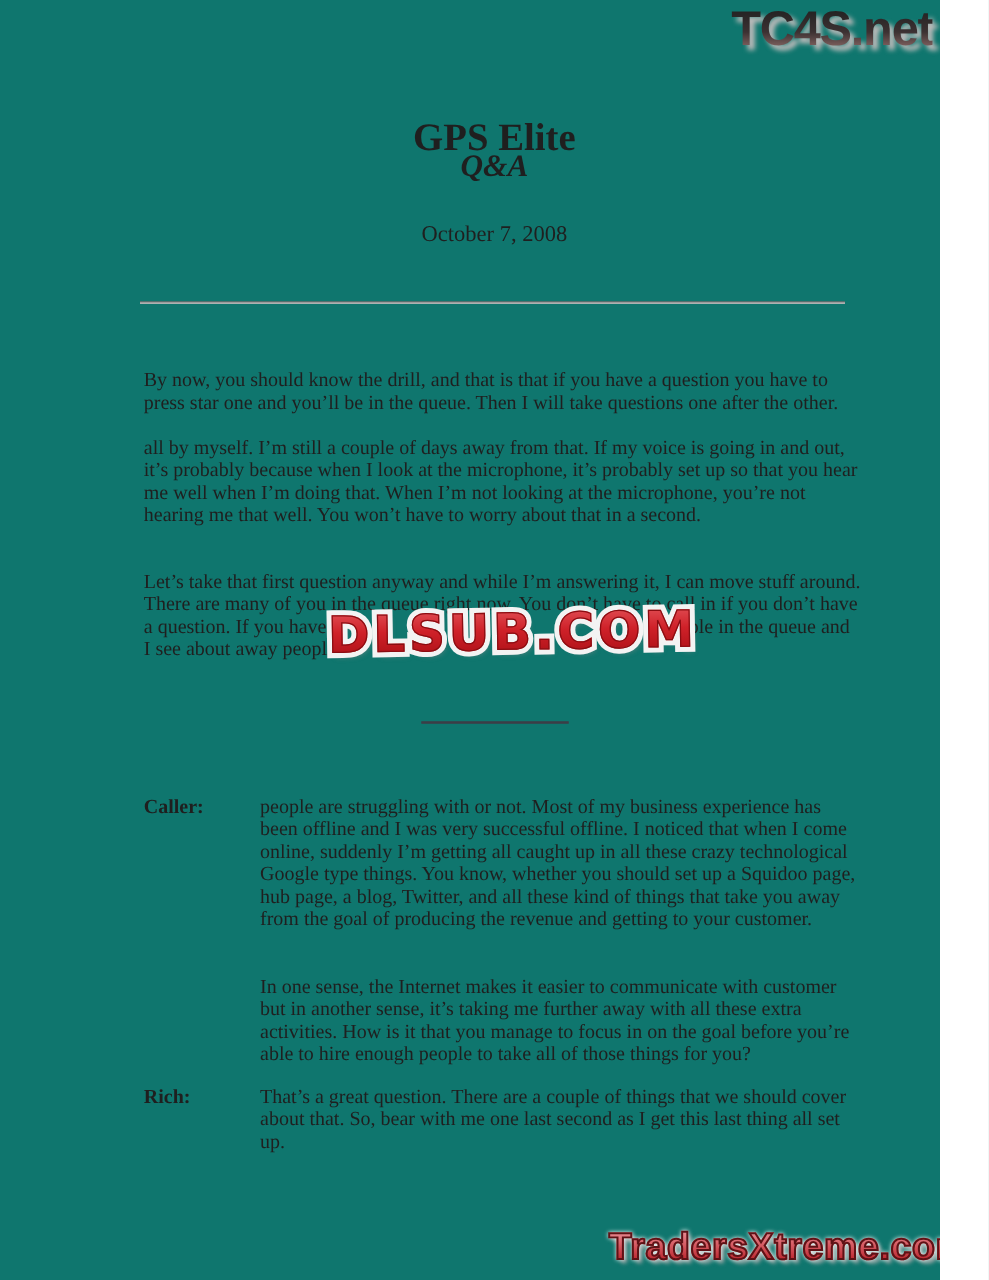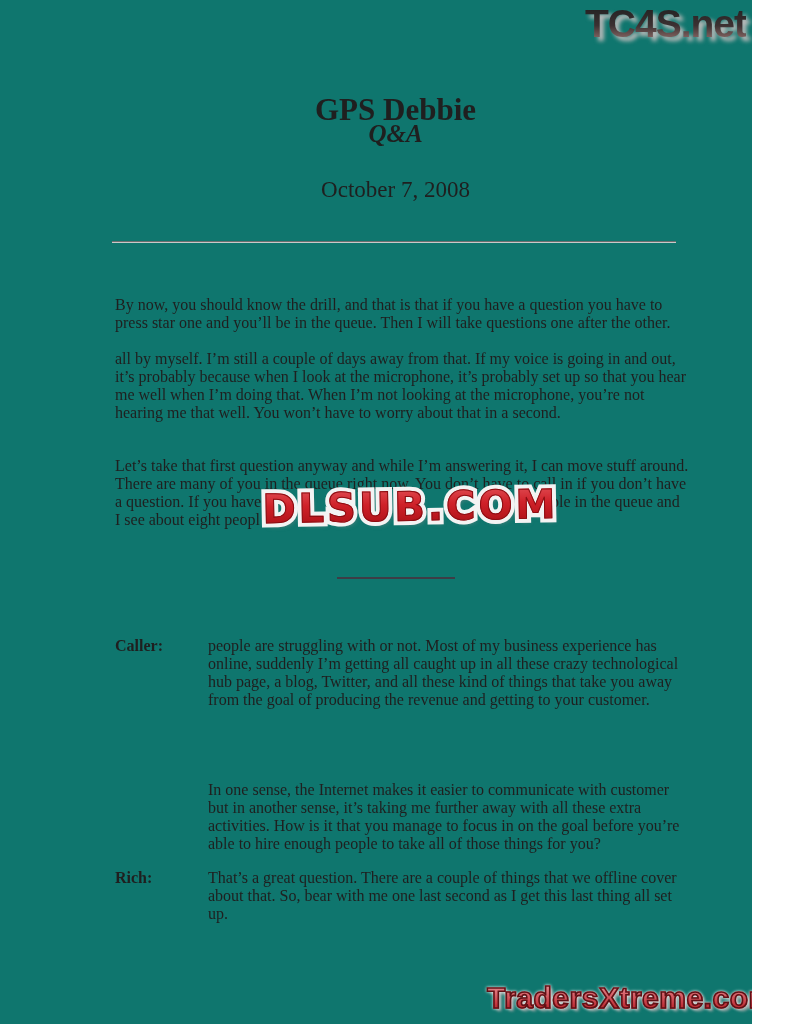--- a/index.html
+++ b/index.html
@@ -36,21 +36,21 @@
 
   
   .title, .subtitle, .date {
     position: absolute;
     left: 115px;
     width: 561px;
     text-align: center;
   }
   .title   { top: 92px;  font-size: 31px;   font-weight: bold; }
   .subtitle{ top: 120px; font-size: 25px;   font-weight: bold; font-style: italic; }
-  .date    { top: 177px; font-size: 23px; }
+  .date    { top: 177px; font-size: 18px; }
 
   .rule-long {
     position: absolute;
     top: 241px; left: 112px; width: 564px; height: 1px;
     background: #6e6e6e;
     border-bottom: 1px solid #c9c9c9;
   }
   .rule-short {
     position: absolute;
     top: 577px; left: 337px; width: 118px; height: 2px;
@@ -138,21 +138,21 @@
 </head>
 <body>
 
 <div class="page">
 
   <div class="tc4s">
     <span class="l-shadow">TC4S.net</span>
     <span class="l-face">TC4S.net</span>
   </div>
 
-  <div class="title">GPS Debbie</div>
+  <div class="title">GPS Elite</div>
   <div class="subtitle">Q&amp;A</div>
   <div class="date">October 7, 2008</div>
 
   <div class="rule-long"></div>
 
   <div class="para" style="top:296px">
       <div class="ln">By now, you should know the drill, and that is that if you have a question you have to</div>
       <div class="ln">press star one and you’ll be in the queue. Then I will take questions one after the other.</div>
     </div>
   <div class="para" style="top:350px">
@@ -164,48 +164,50 @@
 
   <div class="para" style="top:457px">
     <div>
         <div class="ln">Let’s take that first question anyway and while I’m answering it, I can move stuff around.</div>
         <div class="ln">There are many of you in the queue right now. You don’t have to call in if you don’t have</div>
       </div>
     <div class="ln split">
       <span>a question. If you have</span>
       <span class="frag-right">ople in the queue and</span>
     </div>
-    <div class="ln last-frag">I see about eight peopl</div>
+    <div class="ln last-frag">I see about away peopl</div>
   </div>
 
   <div class="dlsub">
     <span class="d-shadow">DLSUB.COM</span>
     <span class="d-outline">DLSUB.COM</span>
     <span class="d-face">DLSUB.COM</span>
   </div>
 
   <div class="rule-short"></div>
 
   <div class="speaker" style="top:637px">Caller:</div>
   <div class="para indent" style="top:637px">
       <div class="ln">people are struggling with or not. Most of my business experience has</div>
+      <div class="ln">been offline and I was very successful offline. I noticed that when I come</div>
       <div class="ln">online, suddenly I’m getting all caught up in all these crazy technological</div>
+      <div class="ln">Google type things. You know, whether you should set up a Squidoo page,</div>
       <div class="ln">hub page, a blog, Twitter, and all these kind of things that take you away</div>
       <div class="ln">from the goal of producing the revenue and getting to your customer.</div>
     </div>
   <div class="para indent" style="top:781px">
       <div class="ln">In one sense, the Internet makes it easier to communicate with customer</div>
       <div class="ln">but in another sense, it’s taking me further away with all these extra</div>
       <div class="ln">activities. How is it that you manage to focus in on the goal before you’re</div>
       <div class="ln">able to hire enough people to take all of those things for you?</div>
     </div>
 
   <div class="speaker" style="top:869px">Rich:</div>
   <div class="para indent" style="top:869px">
-      <div class="ln">That’s a great question. There are a couple of things that we offline cover</div>
+      <div class="ln">That’s a great question. There are a couple of things that we should cover</div>
       <div class="ln">about that. So, bear with me one last second as I get this last thing all set</div>
       <div class="ln">up.</div>
     </div>
 
   <div class="txtreme">
     <span class="t-shadow">TradersXtreme.com</span>
     <span class="t-face">TradersXtreme.com</span>
   </div>
 
 </div>

